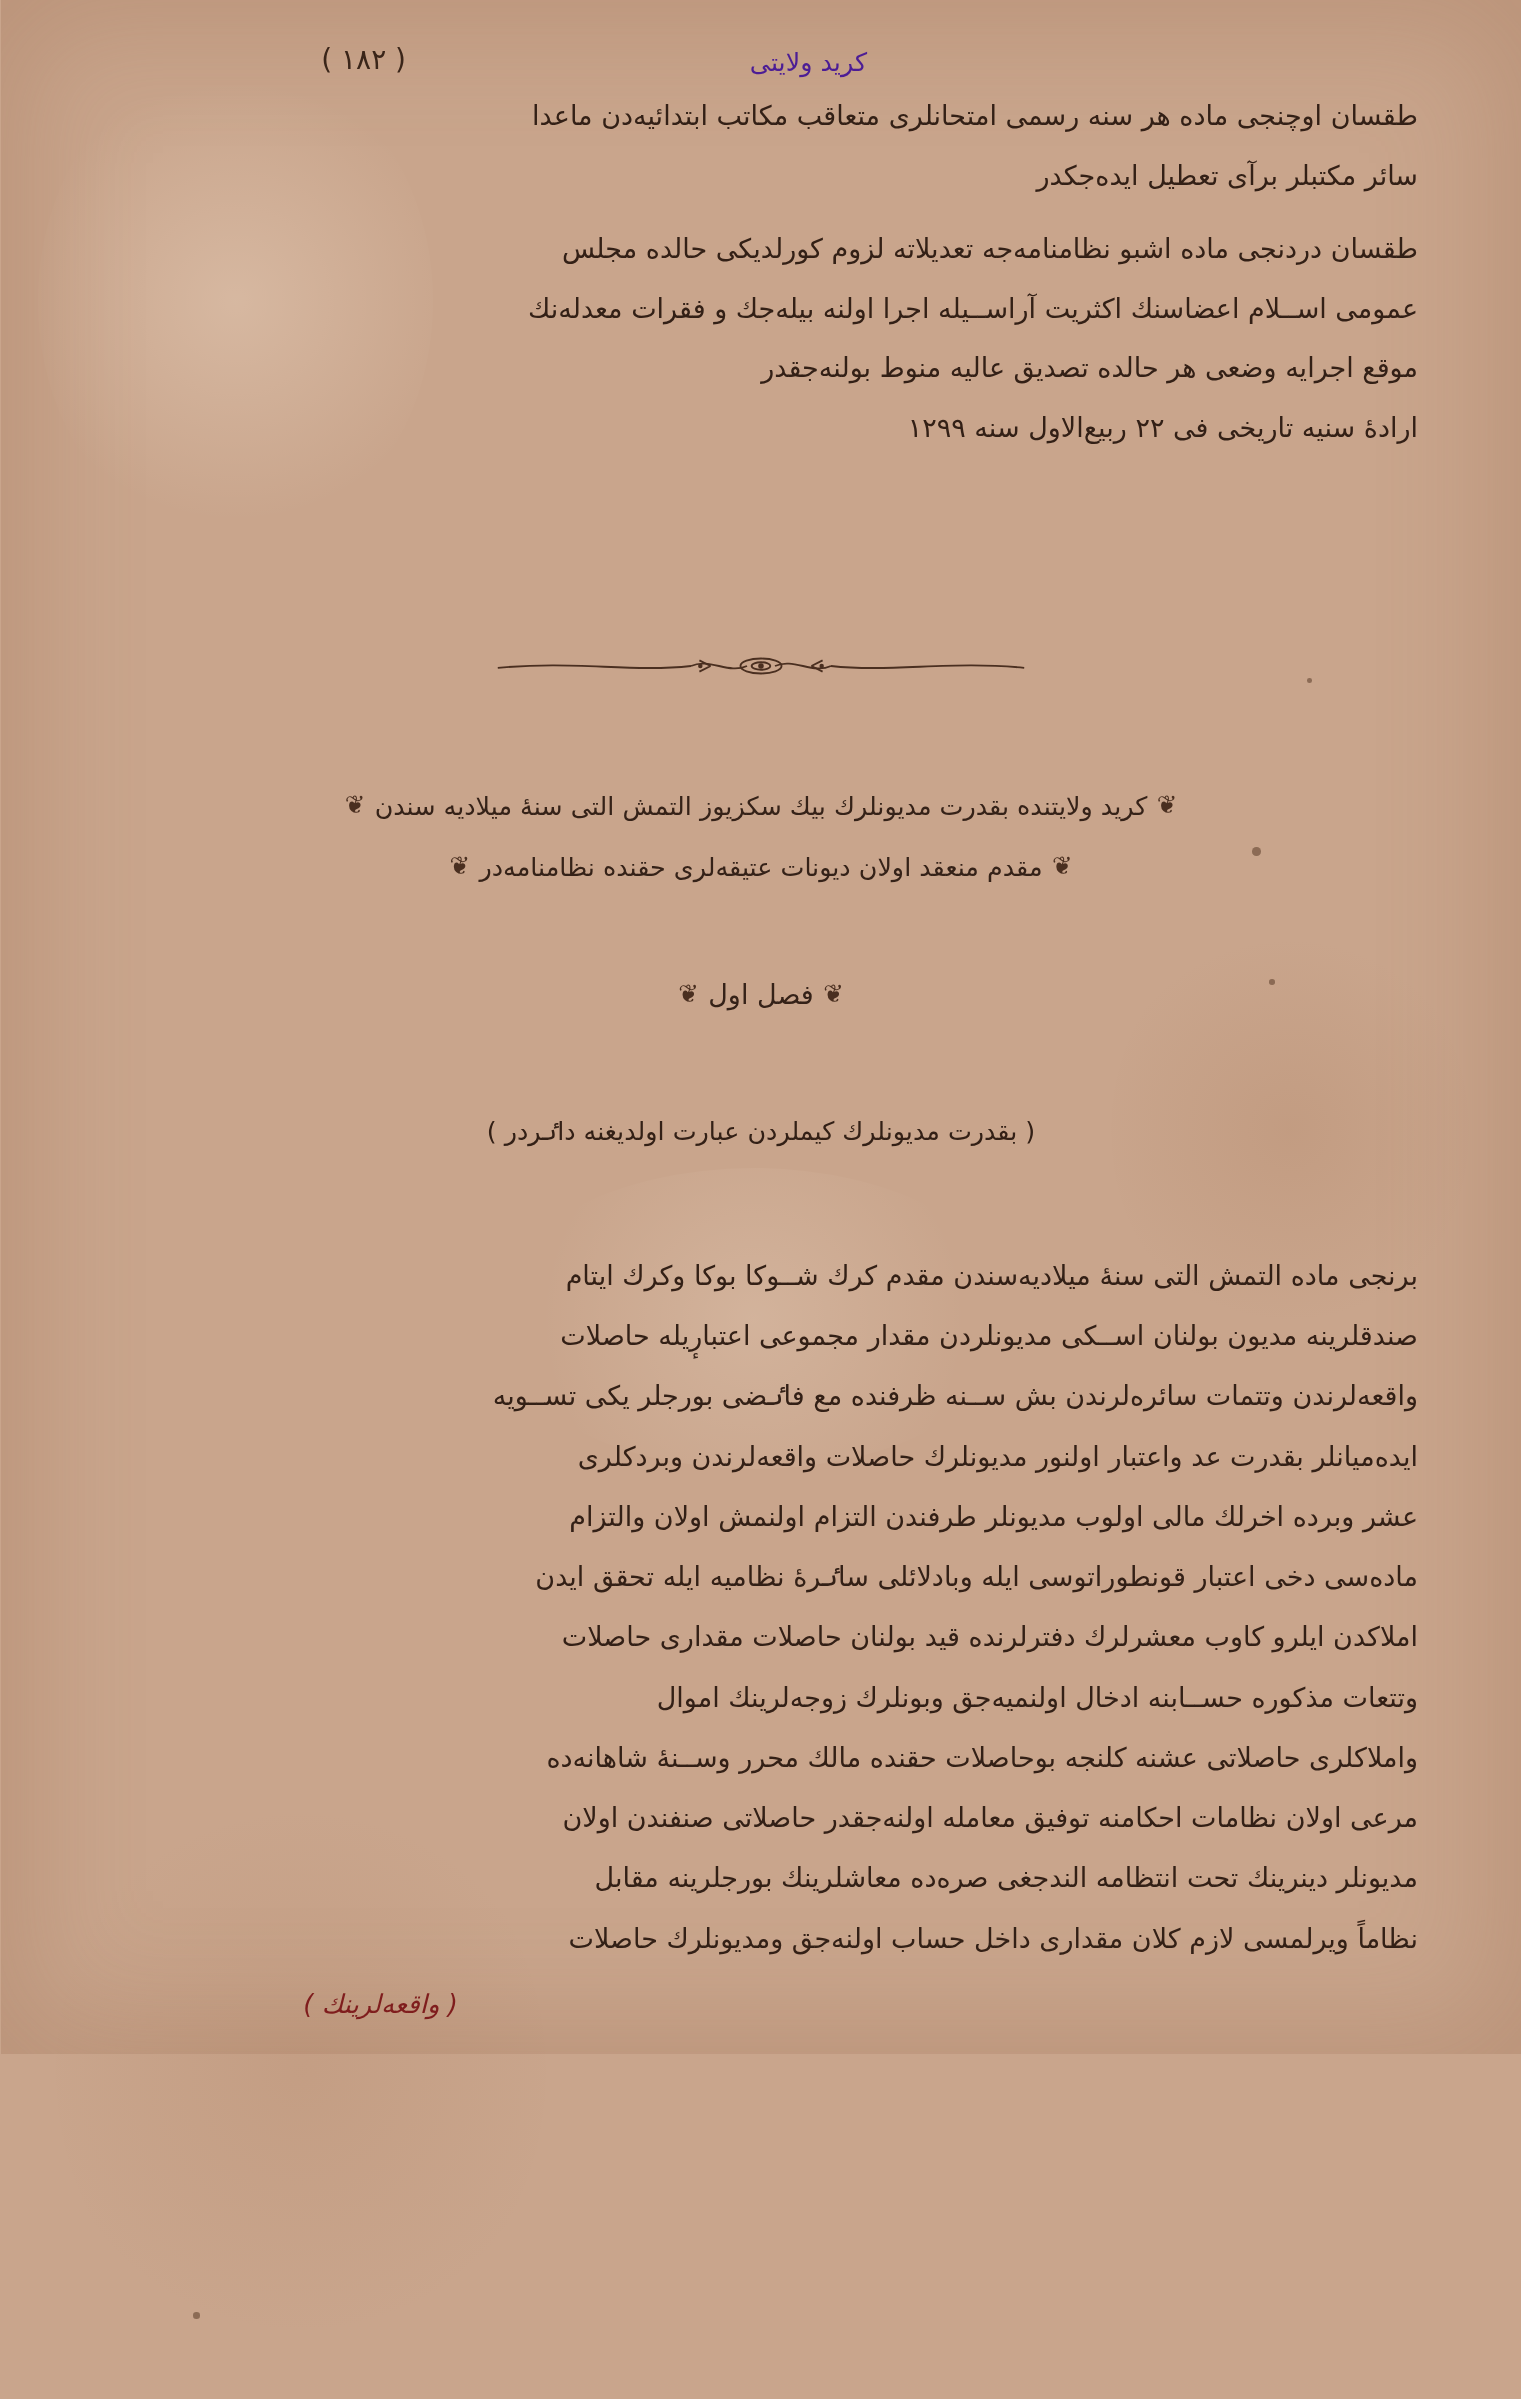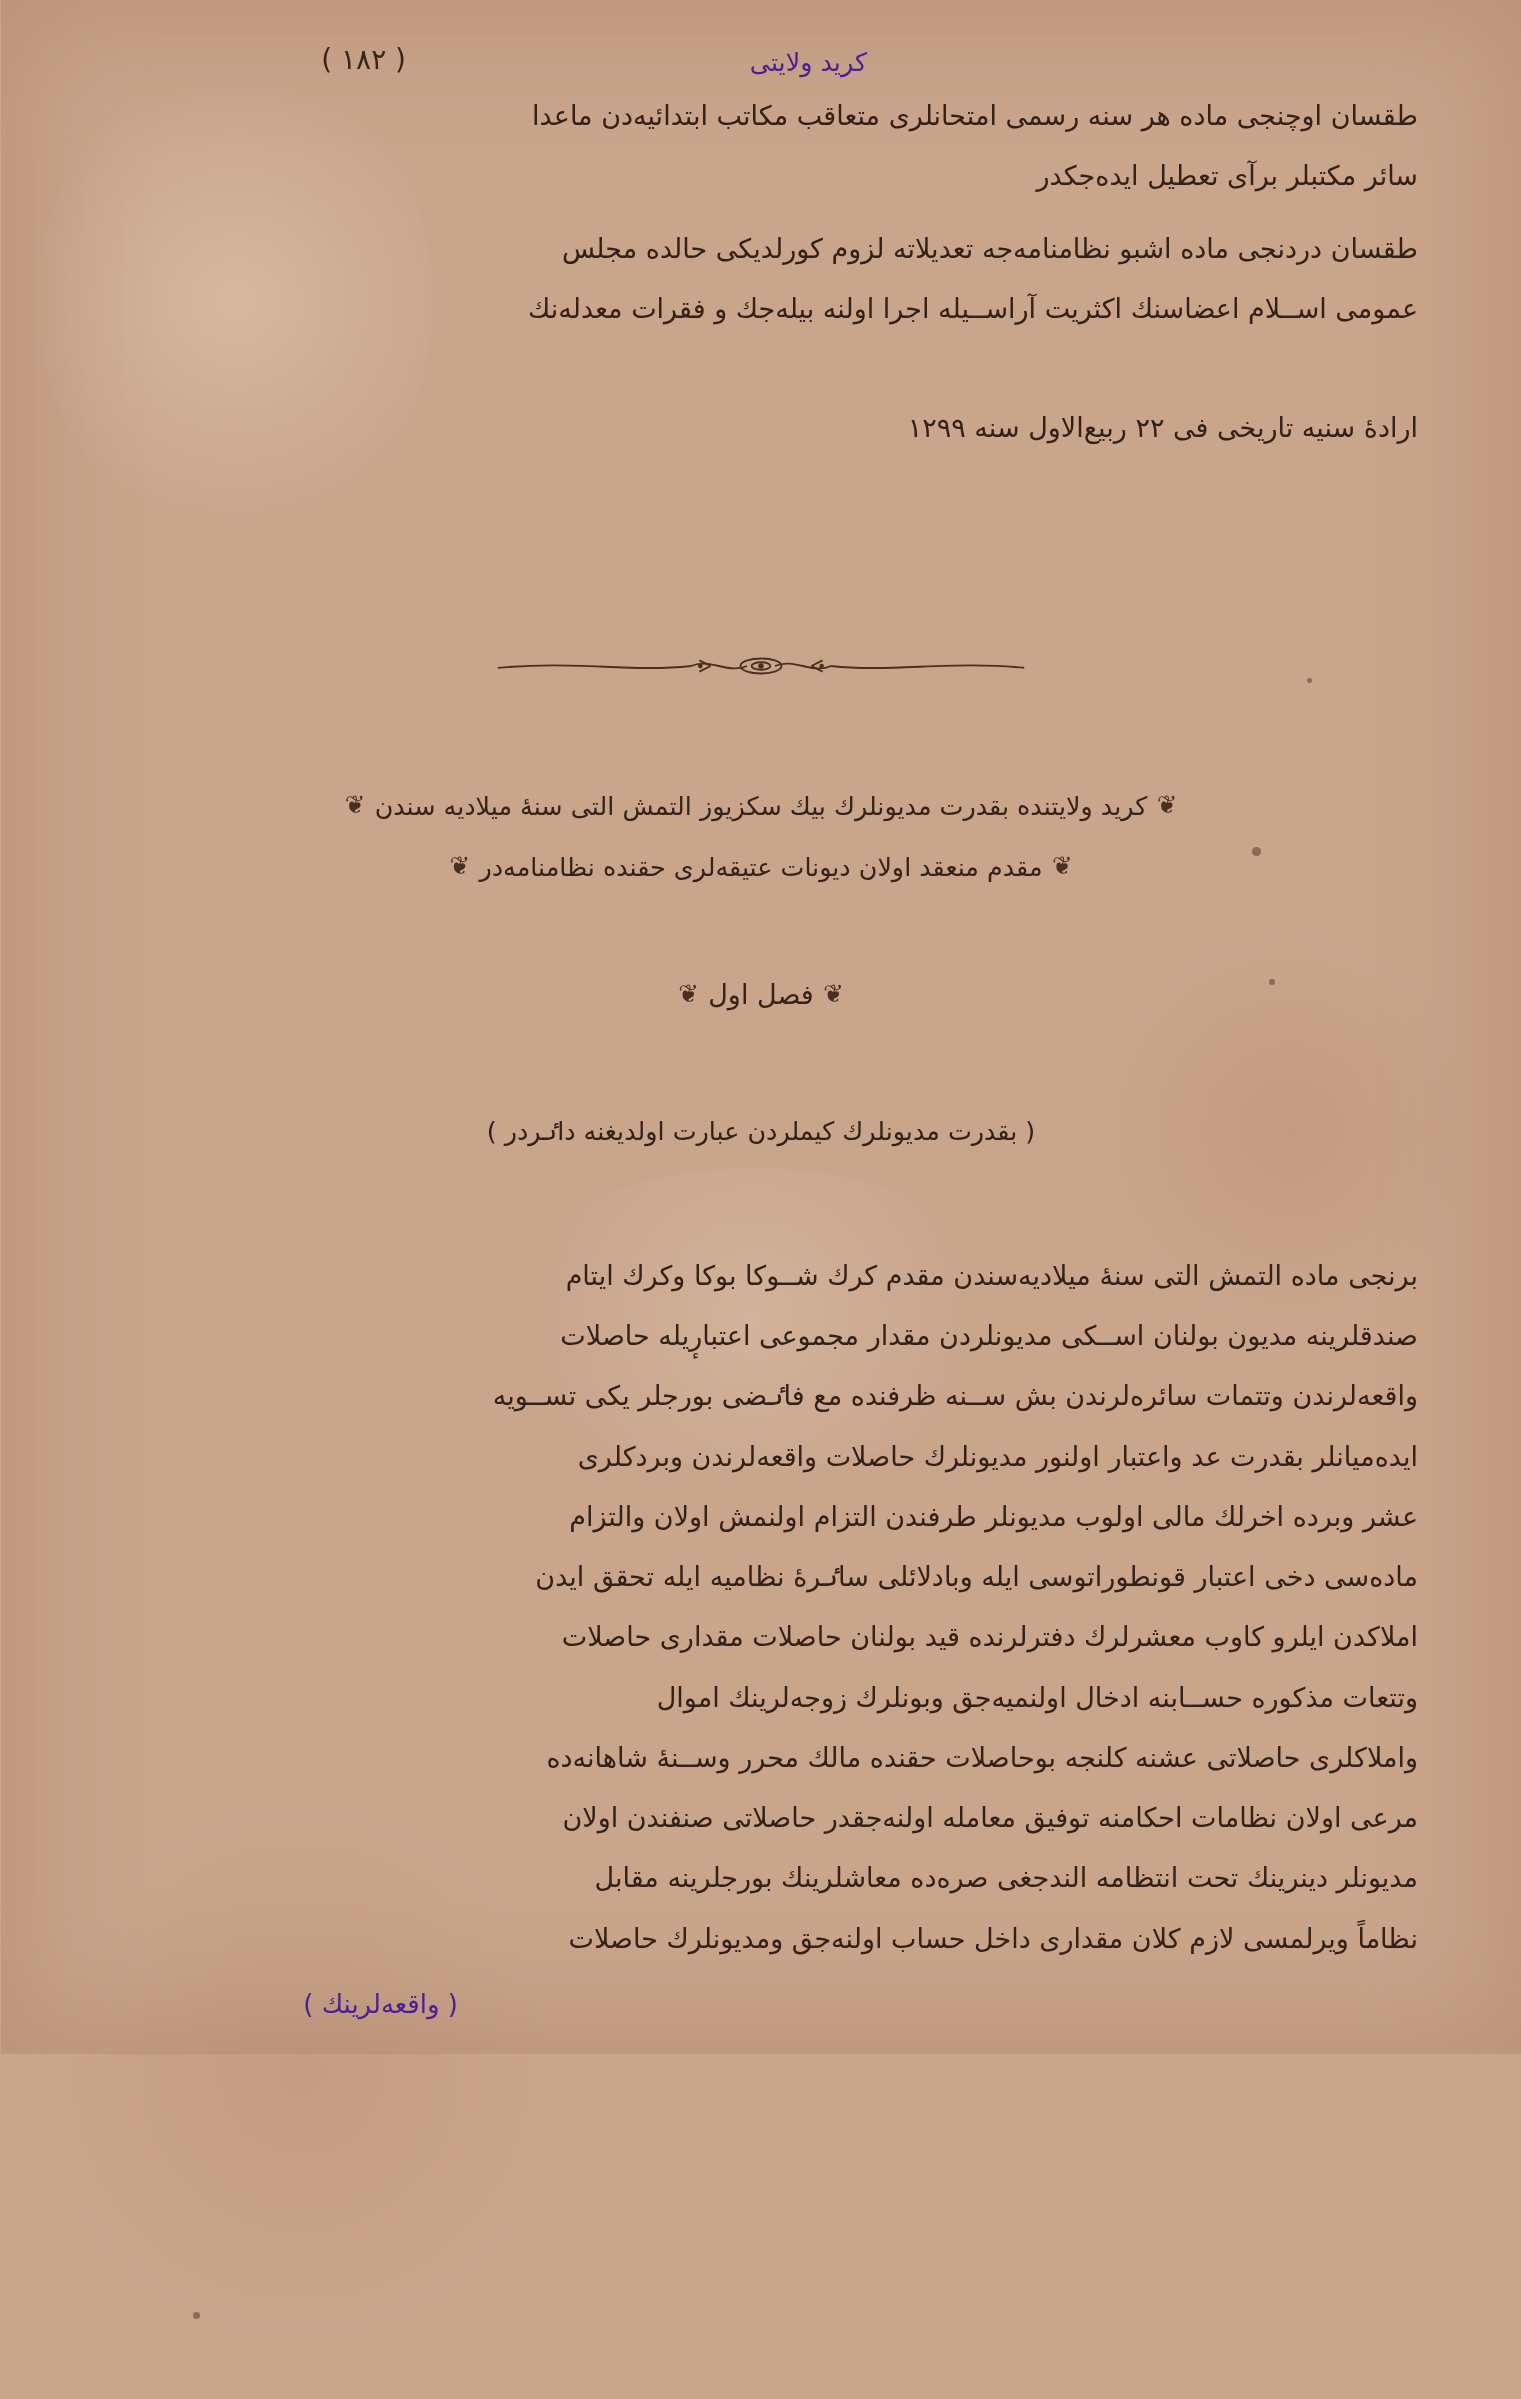--- a/index.html
+++ b/index.html
@@ -142,22 +142,23 @@
     left: 0; right: 0;
     text-align: center;
     font-size: 25.4px;
     color: #332016;
   }
 
   .last-line {
     position: absolute;
     left: 0; right: 0;
     font-size: 26px;
-    color: #4c1d95;
+    color: #7f1d1d;
     padding-right: 960px;
+    font-style: italic;
   }
 </style>
 </head>
 <body>
 
 <div class="page">
   <div class="blotch b1"></div>
   <div class="blotch b2"></div>
   <div class="blotch b3"></div>
   <div class="blotch b4"></div>
@@ -171,20 +172,21 @@
 
     <div class="header-row">
       <div class="ar page-number">( ١٨٢ )</div>
       <div class="ar running-head">كريد ولايتى</div>
     </div>
 
     <div class="ar body-line r" style="top:102px;">طقسان اوچنجى ماده    هر سنه رسمى امتحانلرى متعاقب مكاتب ابتدائيه‌دن ماعدا</div>
     <div class="ar body-line r" style="top:162px;">سائر مكتبلر برآى تعطيل ايده‌جكدر</div>
     <div class="ar body-line r" style="top:235px;">طقسان دردنجى ماده    اشبو نظامنامه‌جه تعديلاته لزوم كورلديكى حالده مجلس</div>
     <div class="ar body-line r" style="top:295px;">عمومى اســلام اعضاسنك اكثريت آراســيله اجرا اولنه بيله‌جك و فقرات معدله‌نك</div>
+    <div class="ar body-line r" style="top:354px; padding-left:56px;">موقع اجرايه وضعى هر حالده تصديق عاليه منوط بولنه‌جقدر</div>
     <div class="ar body-line r" style="top:414px; padding-left:169px;">اراده‌ٔ سنيه تاريخى   فى ٢٢ ربيع‌الاول سنه ١٢٩٩</div>
 
     <div class="divider">
       <svg width="546" height="28" viewBox="0 0 580 30" aria-hidden="true">
         <g fill="none" stroke="#4a2f20" stroke-width="2">
           <path d="M8 17 C 90 9, 150 22, 215 15"></path>
           <path d="M365 15 C 430 22, 495 9, 572 17"></path>
           <path d="M215 15 C 235 6, 255 24, 275 15"></path>
           <path d="M305 15 C 325 6, 345 24, 365 15"></path>
           <ellipse cx="290" cy="15" rx="22" ry="8"></ellipse>

